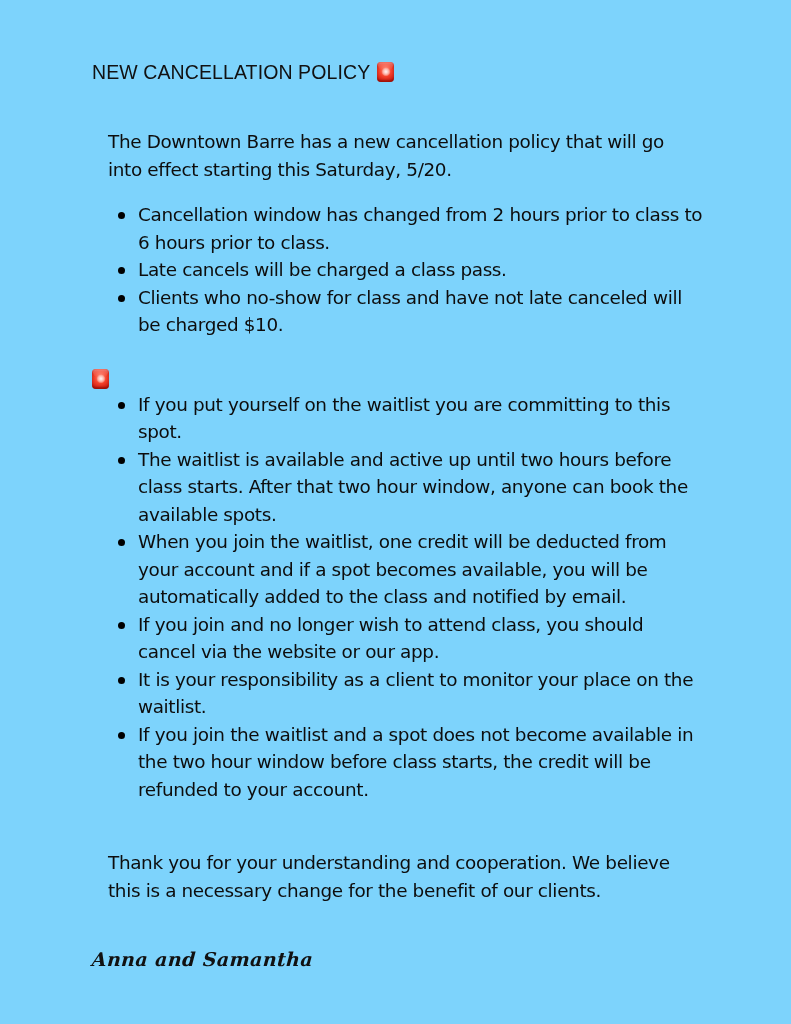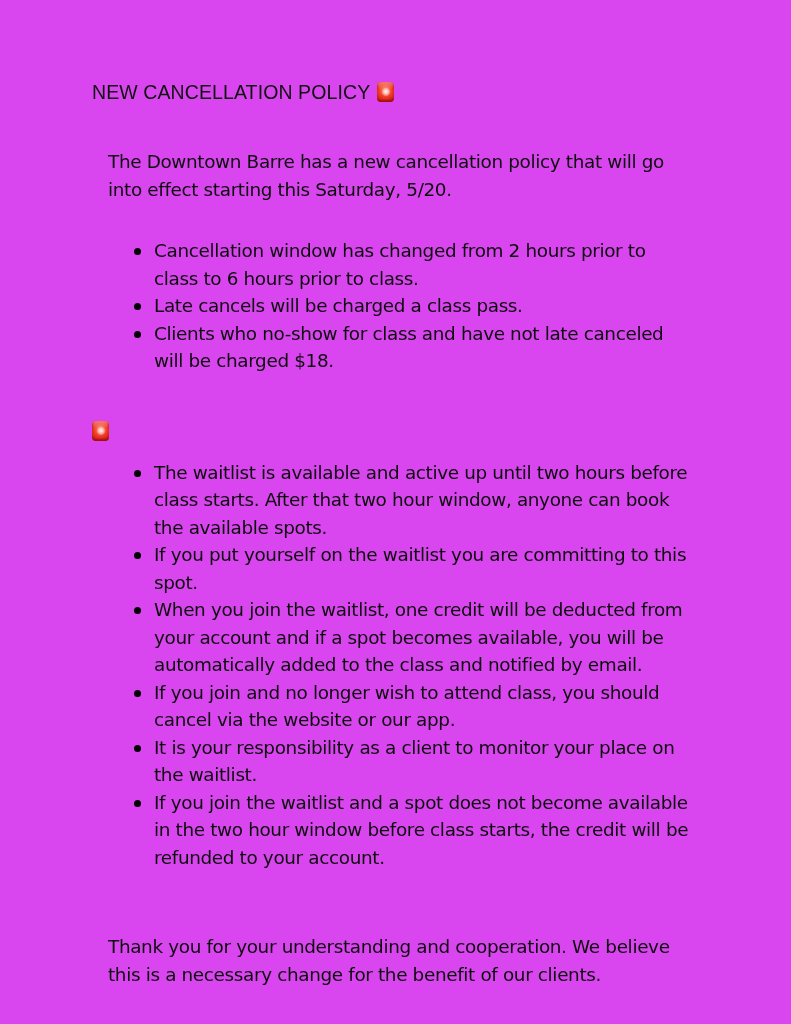--- a/index.html
+++ b/index.html
@@ -17,23 +17,23 @@
     color: #000000;
     -webkit-font-smoothing: antialiased;
   }
 
   .page {
     position: absolute;
     left: 0;
     top: 0;
     width: 791px;
     height: 1024px;
-    background: #d946ef;
+    background: #7dd3fc;
     box-sizing: border-box;
-    padding: 80px 86px 0 92px;
+    padding: 60px 86px 0 92px;
   }
 
   
   .doc-heading {
     font-family: "Liberation Sans", sans-serif;
     font-size: 19.5px;
     font-weight: 400;
     letter-spacing: 0.1px;
     line-height: 1.25;
     color: #111111;
@@ -89,21 +89,21 @@
     font-weight: 400;
     line-height: 27.5px;
     color: #0d0d0d;
     margin: 16px;
     max-width: 616px;
     letter-spacing: -0.35px;
   }
 
   .bullet-list {
     list-style: none;
-    margin: 16px;
+    margin: 0;
     padding: 0;
   }
   .bullet-list li {
     position: relative;
     padding-left: 46px;
     font-family: "DejaVu Sans", "Liberation Sans", sans-serif;
     font-size: 18.4px;
     line-height: 27.5px;
     color: #0d0d0d;
     max-width: 614px;
@@ -159,43 +159,43 @@
     <li>
       <span class="bullet-marker"></span>
       <span>Cancellation window has changed from 2 hours prior to class  to 6 hours prior to class.</span>
     </li>
     <li>
       <span class="bullet-marker"></span>
       <span>Late cancels will be charged a class pass.</span>
     </li>
     <li>
       <span class="bullet-marker"></span>
-      <span>Clients who no-show for class and have not late canceled will be charged $18.</span>
+      <span>Clients who no-show for class and have not late canceled will be charged $10.</span>
     </li>
   </ul>
 
   <div class="gap-section"></div>
 
   <h2 class="doc-heading">
     <span class="alert-emoji"></span>
   </h2>
 
   <div class="gap-para-to-list"></div>
 
   <ul class="bullet-list">
     <li>
       <span class="bullet-marker"></span>
+      <span>If you put yourself on the waitlist you are committing to this spot.</span>
+    </li>
+    <li>
+      <span class="bullet-marker"></span>
       <span>The waitlist is available and active up until two hours before class starts. After that two hour window, anyone can book the available spots.</span>
     </li>
     <li>
       <span class="bullet-marker"></span>
-      <span>If you put yourself on the waitlist you are committing to this spot.</span>
-    </li>
-    <li>
-      <span class="bullet-marker"></span>
       <span>When you join the waitlist, one credit will be deducted from your account and if a spot becomes available, you will be automatically added to the class and notified by email.</span>
     </li>
     <li>
       <span class="bullet-marker"></span>
       <span>If you join and no longer wish to attend class, you should cancel via the website or our app.</span>
     </li>
     <li>
       <span class="bullet-marker"></span>
       <span>It is your responsibility as a client to monitor your place on the waitlist.</span>
     </li>

